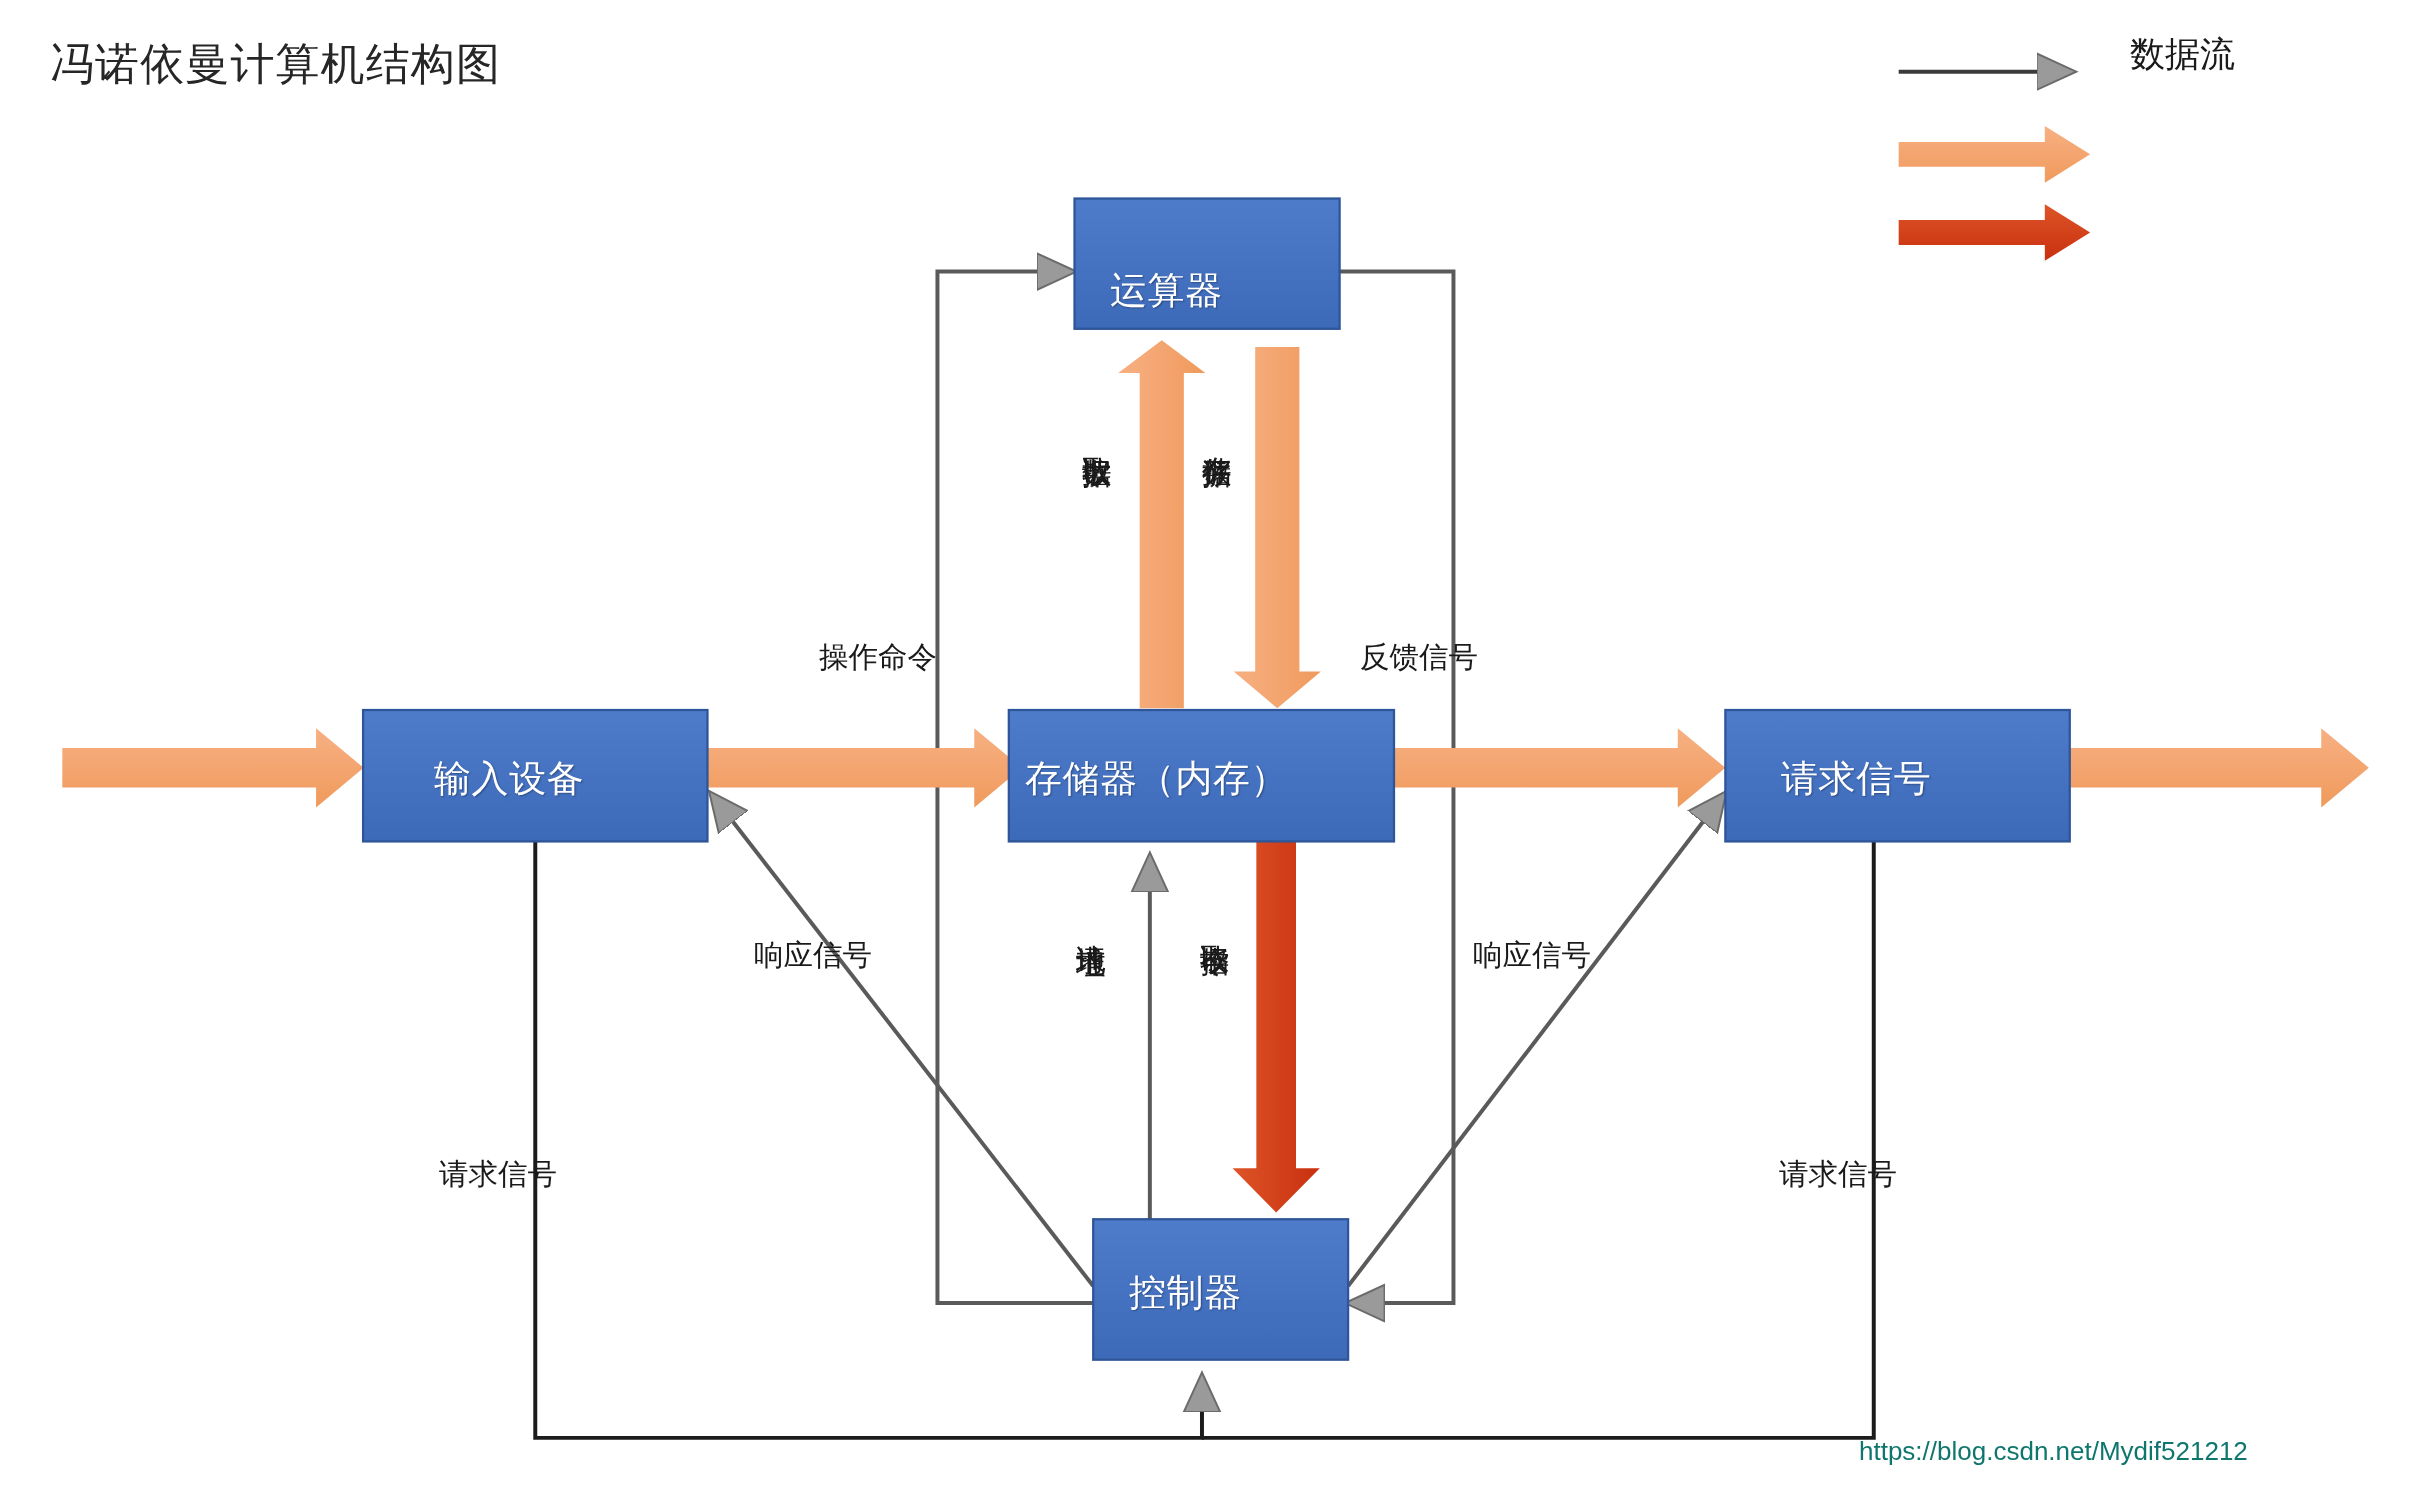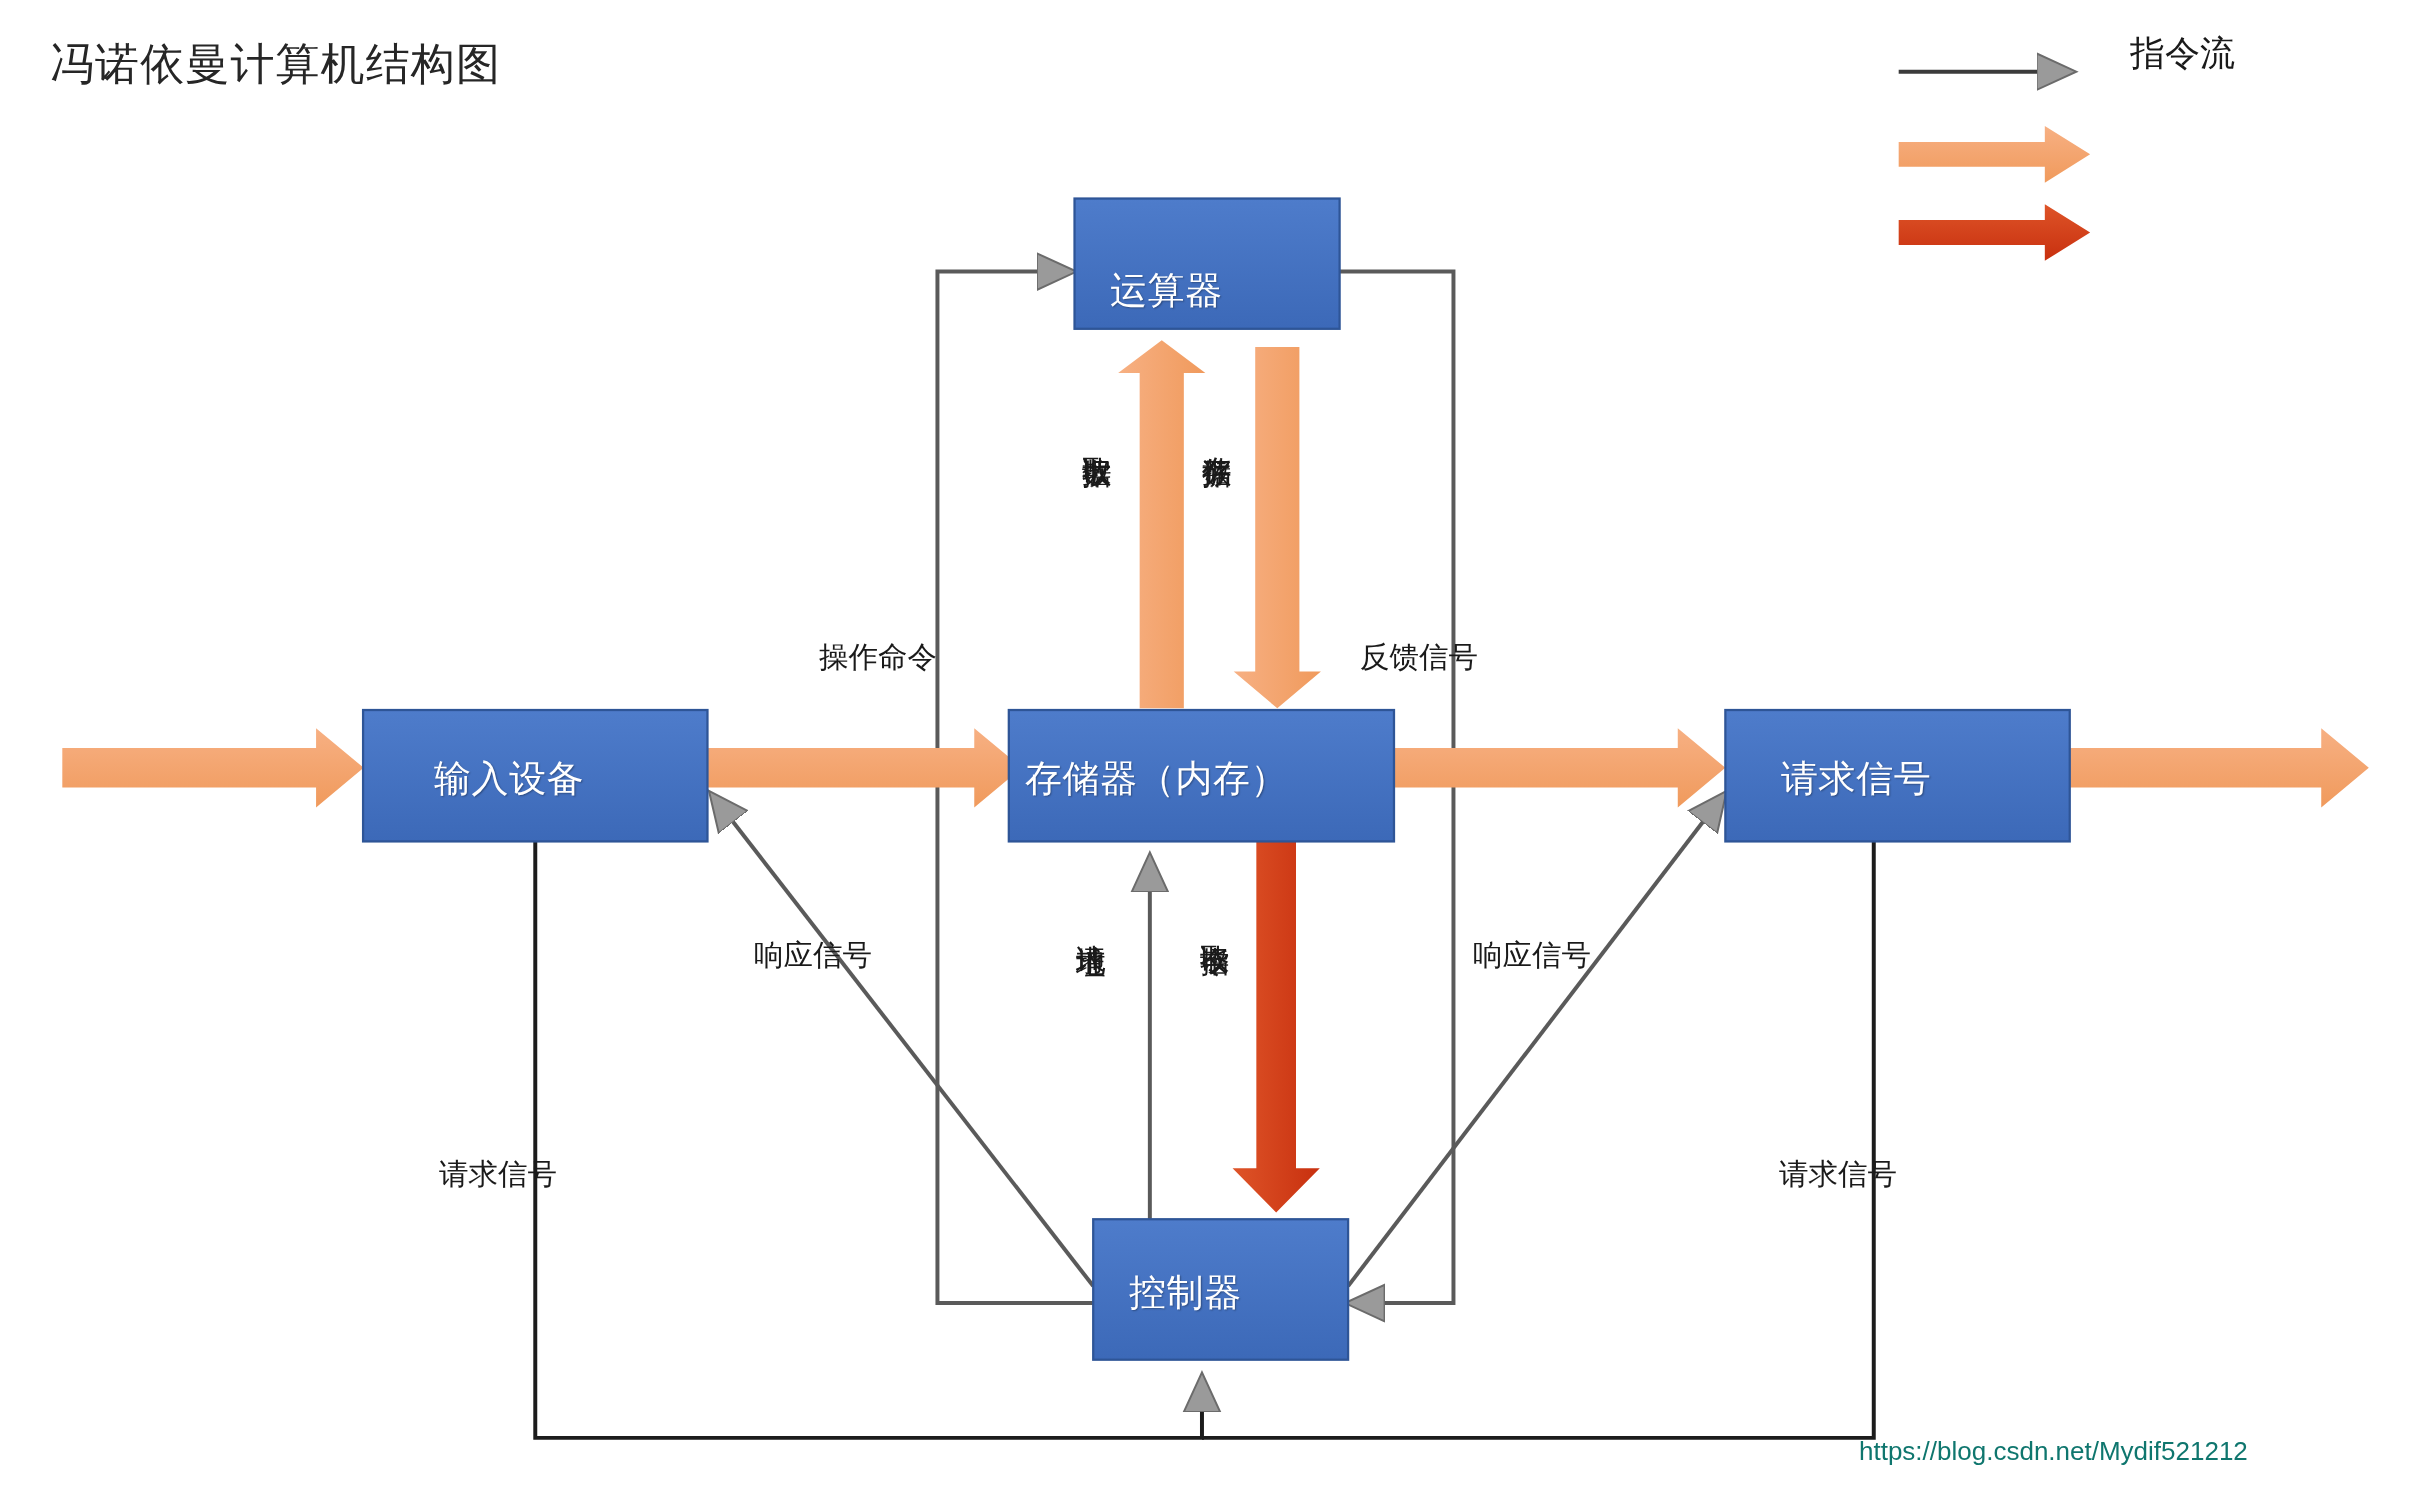--- a/index.html
+++ b/index.html
@@ -176,22 +176,22 @@
 
       <line x1="3352" y1="126" x2="3660" y2="126" stroke="#3b3b3b" stroke-width="7" marker-end="url(#ctrlArrow)"></line>
 
       <path d="M 3352 250 L 3610 250 L 3610 222 L 3690 272 L 3610 322 L 3610 294 L 3352 294 z" fill="url(#orangeGrad)"></path>
 
       <path d="M 3352 388 L 3610 388 L 3610 360 L 3690 410 L 3610 460 L 3610 432 L 3352 432 z" fill="url(#redGradH)"></path>
     </g>
   </svg>
 
   <div class="legend">
-    <div class="legend-row r2">
-      <span class="legend-label">指令流</span>
+    <div class="legend-row r1">
+      <span class="legend-label">数据流</span>
     </div>
   </div>
 
   <div class="box-label" style="left:1110px; top:242px;margin-top:24px;">运算器</div>
 
   <div class="box-label" style="left:1025px; top:754px;">存储器（内存）</div>
 
   <div class="box-label" style="left:418px; top:754px;margin-left:16px;">输入设备</div>
 
   <div class="box-label" style="left:1781px; top:754px;">请求信号</div>

